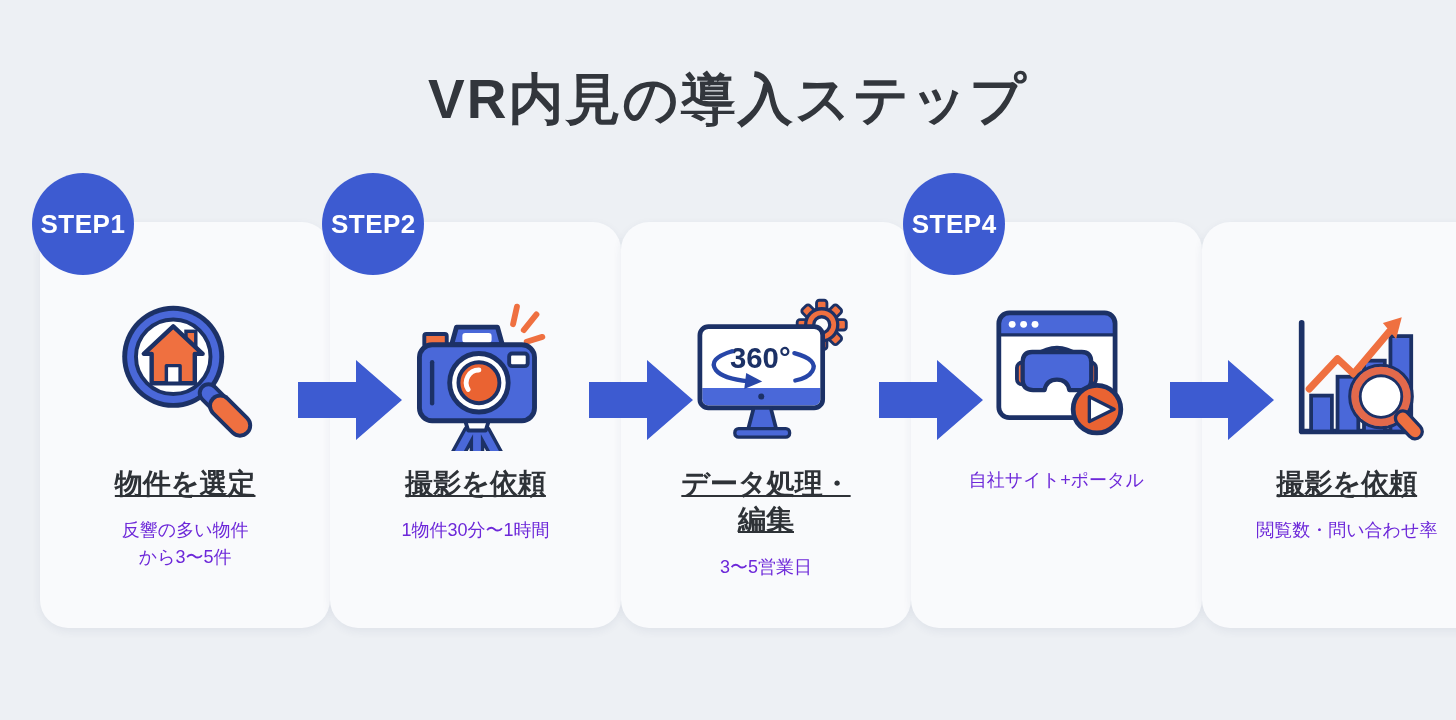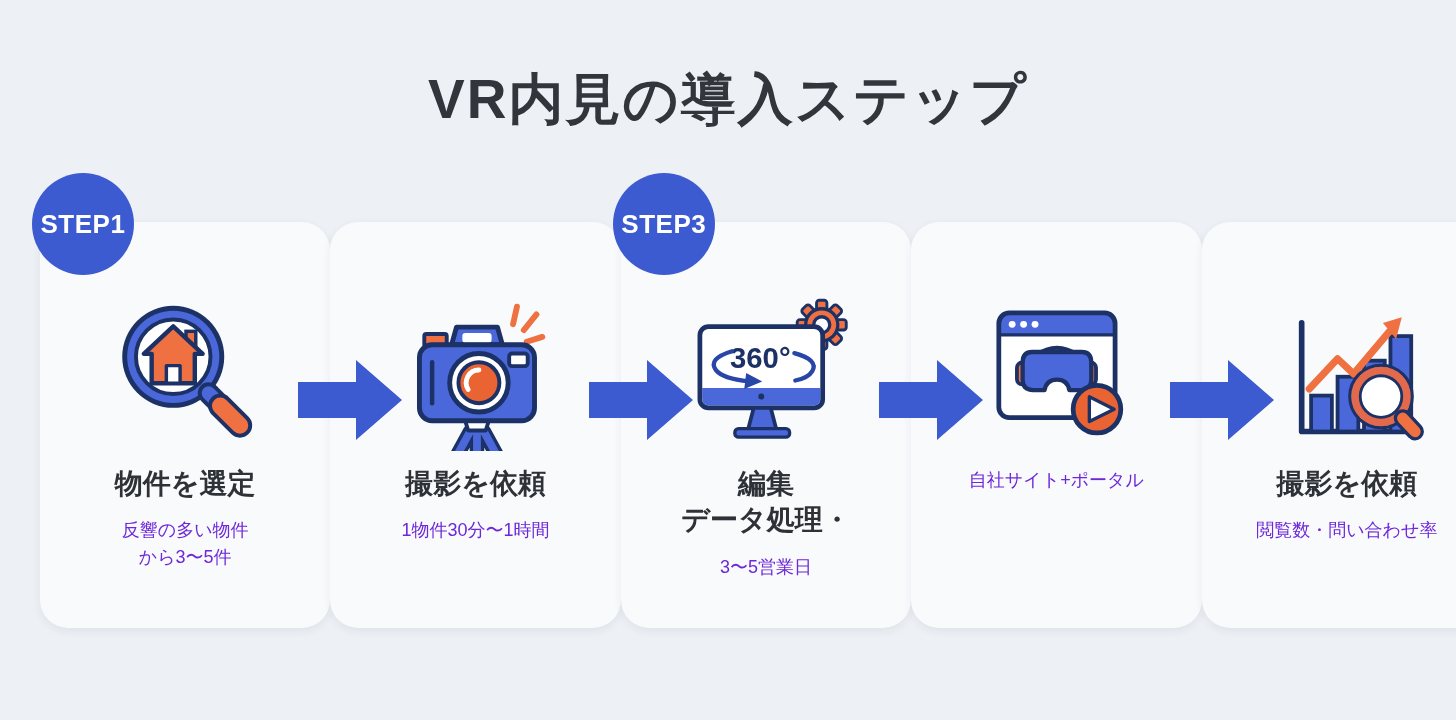--- a/index.html
+++ b/index.html
@@ -30,21 +30,21 @@
   }
   .step-badge span {
     color:#ffffff; font-size:26px; font-weight:800; letter-spacing:0.5px;
   }
   .icon-wrap {
     margin-top:70px; height:160px; width:100%;
     display:flex; align-items:center; justify-content:center;
   }
   .step-title {
     margin-top:14px; text-align:center; font-size:28px; font-weight:800;
-    color:#2e3237; line-height:1.3;
+    color:#2e3237; line-height:1.3;text-decoration:underline;
   }
   .step-title span { display:block; }
   .step-sub {
     margin-top:15px; text-align:center; font-size:18px; color:#6d28d9;
     line-height:1.5;
   }
   .step-sub span { display:block; }
   .next-arrow {
     position:absolute; right:-72px; top:130px; width:104px; height:96px;
     z-index:5;
@@ -85,20 +85,23 @@
         <span>から3〜5件</span>
       </div>
       <div class="next-arrow">
         <svg width="104" height="96" viewBox="0 0 104 96">
           <path d="M0 30 H58 V8 L104 48 L58 88 V66 H0 Z" fill="#3d5bd1"></path>
         </svg>
       </div>
     </div>
 
     <div class="step-card">
+      <div class="step-badge">
+        <span>STEP2</span>
+      </div>
       <div class="icon-wrap">
         <svg width="166" height="158" viewBox="0 0 170 162">
           <line x1="127" y1="14" x2="123" y2="32" stroke="#ef7040" stroke-width="6" stroke-linecap="round"></line>
           <line x1="147" y1="22" x2="134" y2="38" stroke="#ef7040" stroke-width="6" stroke-linecap="round"></line>
           <line x1="153" y1="45" x2="137" y2="50" stroke="#ef7040" stroke-width="6" stroke-linecap="round"></line>
           <path d="M79 142 L56 184 M86 144 L86 182 M93 142 L116 184" stroke="#1c3166" stroke-width="15" stroke-linecap="round" fill="none"></path>
           <path d="M79 142 L56 184 M86 144 L86 182 M93 142 L116 184" stroke="#4a68d9" stroke-width="8" stroke-linecap="round" fill="none"></path>
           <path d="M73 128 L99 128 L95 141 L77 141 Z" fill="#ffffff" stroke="#1c3166" stroke-width="4" stroke-linejoin="round"></path>
           <path d="M60 53 L65 35 L107 35 L112 53 Z" fill="#4a68d9" stroke="#1c3166" stroke-width="5" stroke-linejoin="round"></path>
           <rect x="71" y="41" width="30" height="10" rx="3" fill="#ffffff"></rect>
@@ -118,23 +121,20 @@
         <span>1物件30分〜1時間</span>
       </div>
       <div class="next-arrow">
         <svg width="104" height="96" viewBox="0 0 104 96">
           <path d="M0 30 H58 V8 L104 48 L58 88 V66 H0 Z" fill="#3d5bd1"></path>
         </svg>
       </div>
     </div>
 
     <div class="step-card">
-      <div class="step-badge">
-        <span>STEP3</span>
-      </div>
       <div class="icon-wrap">
         <svg width="170" height="152" viewBox="0 0 180 160">
           <g transform="translate(149,30)">
             <g fill="#ef7040" stroke="#1c3166" stroke-width="3">
               <rect x="-5.5" y="-26" width="11" height="13" rx="3"></rect>
               <rect x="-5.5" y="-26" width="11" height="13" rx="3" transform="rotate(45)"></rect>
               <rect x="-5.5" y="-26" width="11" height="13" rx="3" transform="rotate(90)"></rect>
               <rect x="-5.5" y="-26" width="11" height="13" rx="3" transform="rotate(135)"></rect>
               <rect x="-5.5" y="-26" width="11" height="13" rx="3" transform="rotate(180)"></rect>
               <rect x="-5.5" y="-26" width="11" height="13" rx="3" transform="rotate(225)"></rect>
@@ -150,34 +150,37 @@
           <circle cx="85" cy="106" r="3.2" fill="#1c3166"></circle>
           <path d="M77 118 L95 118 L101 141 L71 141 Z" fill="#4a68d9" stroke="#1c3166" stroke-width="4"></path>
           <rect x="57" y="140" width="58" height="9" rx="4" fill="#4a68d9" stroke="#1c3166" stroke-width="3.5"></rect>
           <text x="84" y="76" font-size="31" font-weight="bold" fill="#1c3166" text-anchor="middle" font-family="Liberation Sans, DejaVu Sans, sans-serif">360°</text>
           <path d="M54 58 Q28 66 37 78 Q44 87 72 90" stroke="#2746a8" stroke-width="4.5" fill="none" stroke-linecap="round"></path>
           <path d="M69 81 L86 90 L67 98 Z" fill="#2746a8"></path>
           <path d="M120 60 Q146 67 139 79 Q135 86 121 89" stroke="#2746a8" stroke-width="4.5" fill="none" stroke-linecap="round"></path>
         </svg>
       </div>
       <div class="step-title">
+        <span>データ処理・</span>
         <span>編集</span>
-        <span>データ処理・</span>
       </div>
       <div class="step-sub">
         <span>3〜5営業日</span>
       </div>
       <div class="next-arrow">
         <svg width="104" height="96" viewBox="0 0 104 96">
           <path d="M0 30 H58 V8 L104 48 L58 88 V66 H0 Z" fill="#3d5bd1"></path>
         </svg>
       </div>
     </div>
 
     <div class="step-card">
+      <div class="step-badge">
+        <span>STEP4</span>
+      </div>
       <div class="icon-wrap">
         <svg width="162" height="154" viewBox="0 0 170 160">
           <rect x="25" y="18" width="122" height="110" rx="11" fill="#ffffff"></rect>
           <path d="M25 30 Q25 18 37 18 H135 Q147 18 147 30 V41 H25 Z" fill="#4a68d9"></path>
           <rect x="25" y="18" width="122" height="110" rx="11" fill="none" stroke="#1c3166" stroke-width="5"></rect>
           <line x1="25" y1="41" x2="147" y2="41" stroke="#1c3166" stroke-width="3.5"></line>
           <circle cx="39" cy="30" r="3.6" fill="#ffffff"></circle>
           <circle cx="51" cy="30" r="3.6" fill="#ffffff"></circle>
           <circle cx="63" cy="30" r="3.6" fill="#ffffff"></circle>
           <path d="M64 62 Q86 47 108 62 L108 72 L64 72 Z" fill="#ef7040" stroke="#1c3166" stroke-width="4" stroke-linejoin="round"></path>

